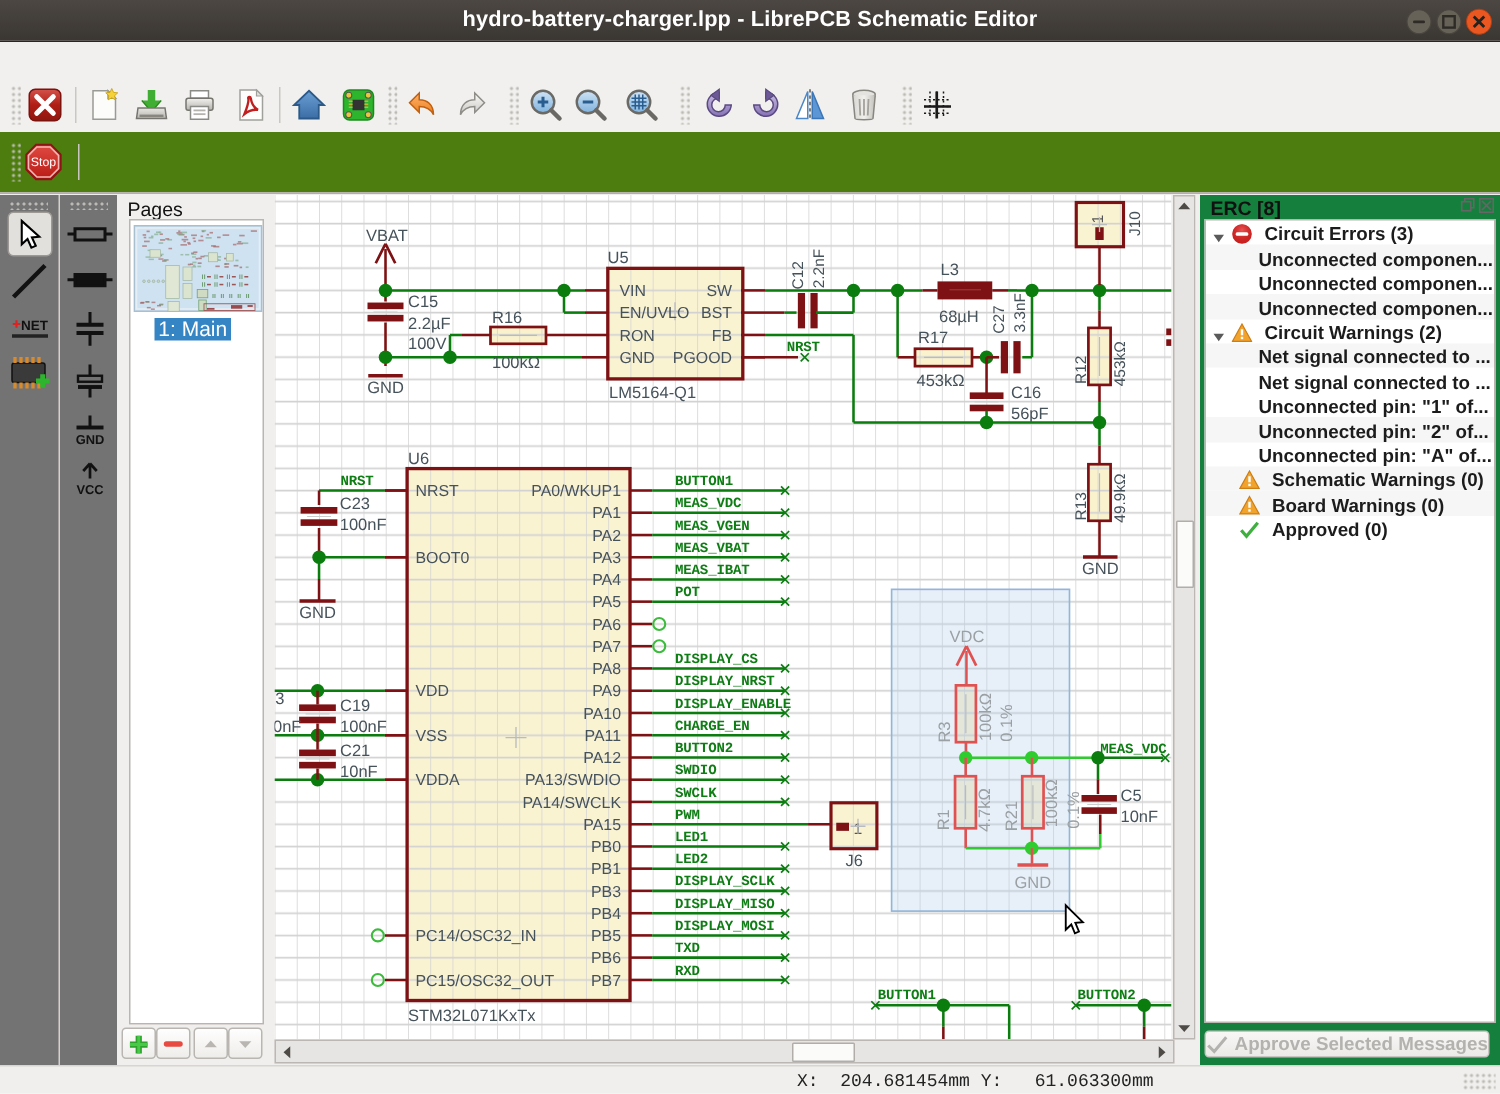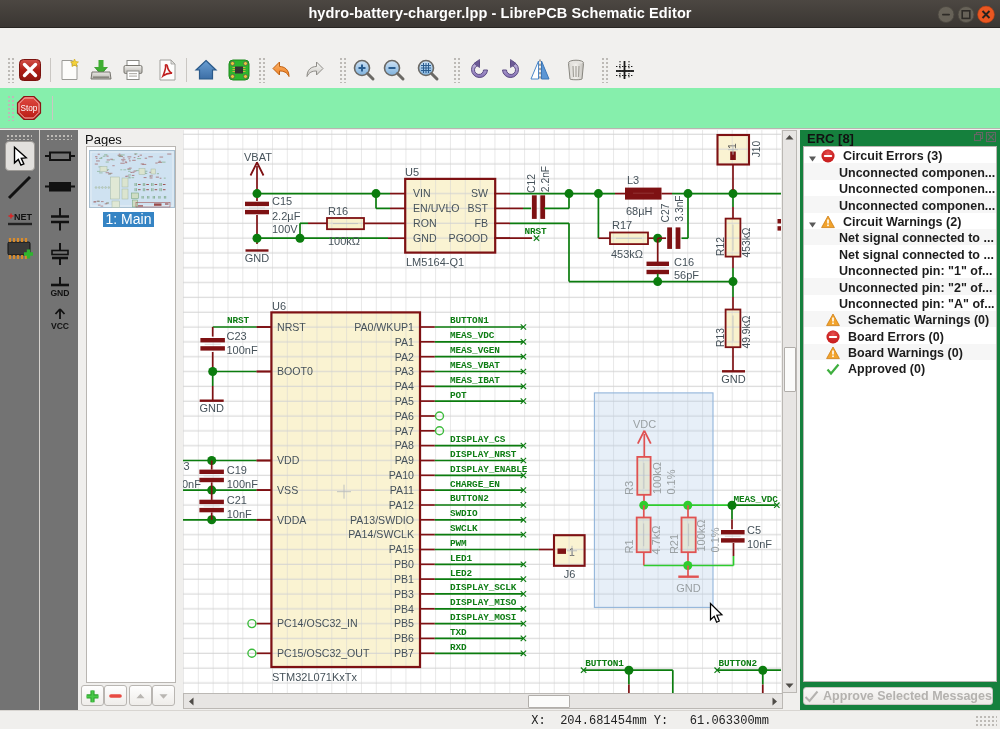--- a/index.html
+++ b/index.html
@@ -3,21 +3,21 @@
 
 * { margin:0; padding:0; box-sizing:border-box; }
 html,body { width:1000px; height:729px; overflow:hidden; font-family:"Liberation Sans", sans-serif; }
 #win { position:relative; width:1000px; height:729px; background:#f0efed; }
 #titlebar { position:absolute; left:0; top:0; width:1000px; height:28px;
   background:linear-gradient(#4c4742, #3a3632); border-bottom:1px solid #282522; }
 #title { position:absolute; width:100%; text-align:center; top:5px; font-size:14.5px; font-weight:bold; color:#fff; letter-spacing:0.1px;}
 #menubar { position:absolute; left:0; top:29px; width:1000px; height:23px; background:#f1f0ee; }
 .menu { position:absolute; top:4px; font-size:13.5px; color:#111;margin-top:25px; }
 #toolbar1 { position:absolute; left:0; top:52px; width:1000px; height:36px; background:#f1f0ee;}
-#toolbar2 { position:absolute; left:0; top:88px; width:1000px; height:41px; background:#86efac; border-bottom:1px solid #b8b5b1;}
+#toolbar2 { position:absolute; left:0; top:88px; width:1000px; height:41px; background:#4d7c0f; border-bottom:1px solid #b8b5b1;}
 .ticon { position:absolute; }
 .ticon svg { width:100%; height:100%; }
 .tsep { position:absolute; top:6px; width:1px; height:24px; background:#cac7c3; }
 .grip { position:absolute; background-image:radial-gradient(#bdbab6 1px, transparent 1.1px); background-size:4px 4px; }
 #leftbar { position:absolute; left:0; top:130px; width:78px; height:580px; background:#737373; }
 .vsep { position:absolute; top:130px; width:1px; height:580px; background:#d5d2ce; }
 #selbtn { position:absolute; left:5px; top:11px; width:30px; height:30px; background:#e2e0dd; border:1px solid #9d9a96; border-radius:4px; display:flex; align-items:center; justify-content:center; }
 #pagesdock { position:absolute; left:78px; top:130px; width:105px; height:580px; background:#f0efed; }
 #pagestitle { position:absolute; left:7px; top:2px; font-size:13px; color:#111; }
 #pageslist { position:absolute; left:8px; top:16px; width:90px; height:537px; background:#fff; border:1px solid #b9b6b2; }
@@ -888,36 +888,20 @@
 <div class="trow alt">
           <div style="width:17px;flex:none"></div>
           <span style="width:5px"></span>
           <svg class="ticn" viewBox="0 0 14 14">
             <path d="M7 1 L13.4 12.6 H0.6 Z" fill="#f2a32c" stroke="#cd7e14" stroke-width="0.8"></path>
             <rect x="6.2" y="4.5" width="1.6" height="4" fill="#fff"></rect>
             <rect x="6.2" y="9.5" width="1.6" height="1.6" fill="#fff"></rect>
           </svg>
           <span style="margin-left:8px">Schematic Warnings (0)</span>
         </div>
-<div class="trow">
-          <div style="width:17px;flex:none"></div>
-          <span style="width:5px"></span>
-          <svg class="ticn" viewBox="0 0 14 14">
-            <circle cx="7" cy="7" r="6.5" fill="#cc1f1f"></circle>
-            <circle cx="7" cy="7" r="6.5" fill="url(#ge)"></circle>
-            <defs>
-              <radialGradient id="ge" cx="0.5" cy="0.3" r="0.8">
-                <stop offset="0" stop-color="#ef5a5a" stop-opacity="0.9"></stop>
-                <stop offset="1" stop-color="#b51313" stop-opacity="0"></stop>
-              </radialGradient>
-            </defs>
-            <rect x="2.8" y="5.9" width="8.4" height="2.2" rx="1" fill="#fff"></rect>
-          </svg>
-          <span style="margin-left:8px">Board Errors (0)</span>
-        </div>
 <div class="trow alt">
           <div style="width:17px;flex:none"></div>
           <span style="width:5px"></span>
           <svg class="ticn" viewBox="0 0 14 14">
             <path d="M7 1 L13.4 12.6 H0.6 Z" fill="#f2a32c" stroke="#cd7e14" stroke-width="0.8"></path>
             <rect x="6.2" y="4.5" width="1.6" height="4" fill="#fff"></rect>
             <rect x="6.2" y="9.5" width="1.6" height="1.6" fill="#fff"></rect>
           </svg>
           <span style="margin-left:8px">Board Warnings (0)</span>
         </div>

